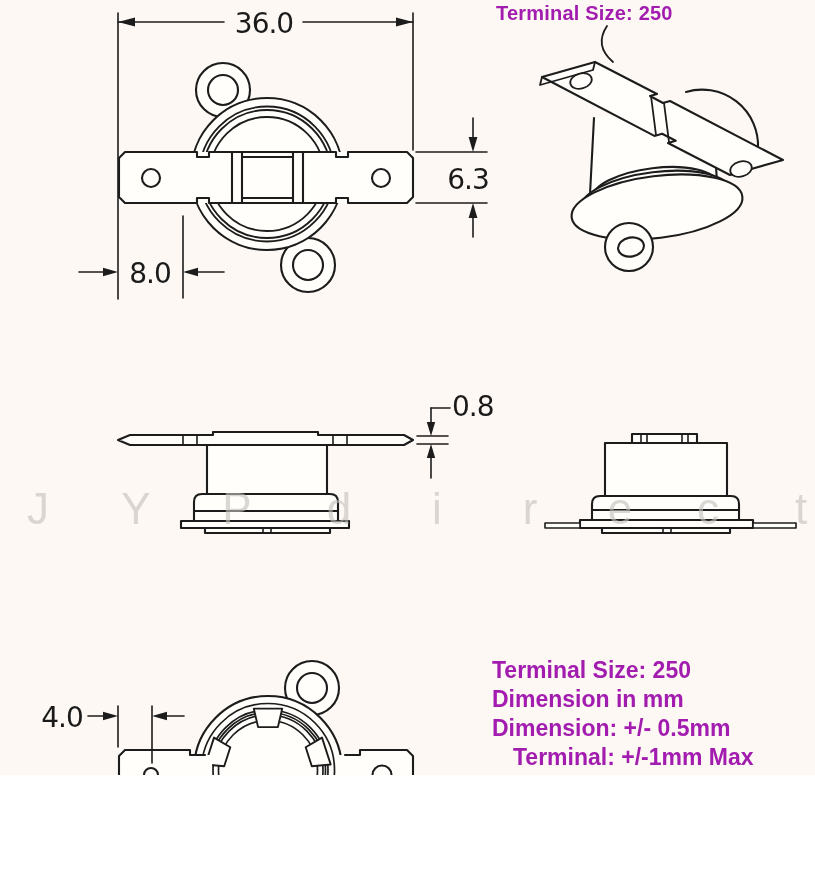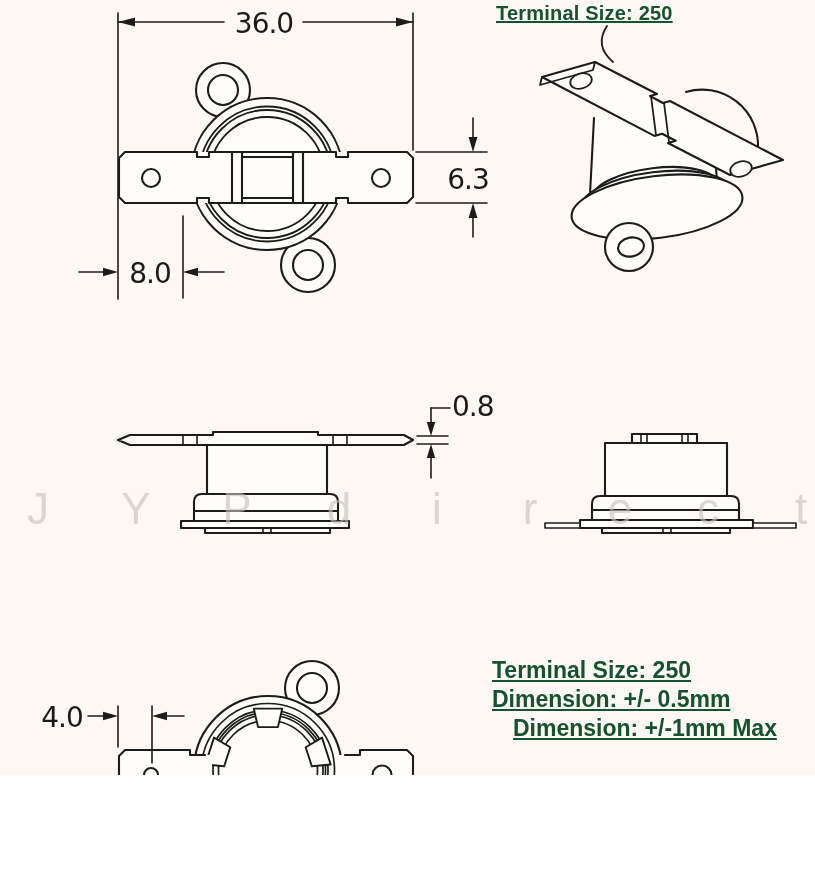--- a/index.html
+++ b/index.html
@@ -1,20 +1,20 @@
 <!DOCTYPE html>
 <html><head>
 <meta charset="utf-8">
 <style>
   html,body{margin:0;padding:0;}
   #stage{position:relative;width:815px;height:775px;background:#fdf8f3;overflow:hidden;
          font-family:"Liberation Sans",sans-serif;}
   #drawing{position:absolute;left:0;top:0;}
   .dim{font-family:"DejaVu Sans",sans-serif;font-size:28px;fill:#1a1a1a;letter-spacing:-1px;stroke:none;}
-  .overlay{position:absolute;color:#14532d;text-decoration:underline;}
+  .overlay{position:absolute;color:#a21caf;}
   #iso-label{left:496px;top:2px;font-size:20px;font-weight:bold;letter-spacing:0.2px;}
   #notes{left:492px;top:656px;font-size:23px;font-weight:bold;line-height:29px;}
   #notes span{display:block;}
   #notes .indent{padding-left:21px;}
 </style>
 </head>
 <body>
 
 <div id="stage">
 
@@ -175,17 +175,18 @@
       <text x="708" y="524">c</text>
       <text x="801" y="524">t</text>
     </g>
   </g>
 </svg>
 
 <div id="iso-label" class="overlay">Terminal Size: 250</div>
 
 <div id="notes" class="overlay">
   <span>Terminal Size: 250</span>
+  <span>Dimension in mm</span>
   <span>Dimension: +/- 0.5mm</span>
-  <span class="indent">Dimension: +/-1mm Max</span>
+  <span class="indent">Terminal: +/-1mm Max</span>
 </div>
 
 </div>
 
 </body></html>

